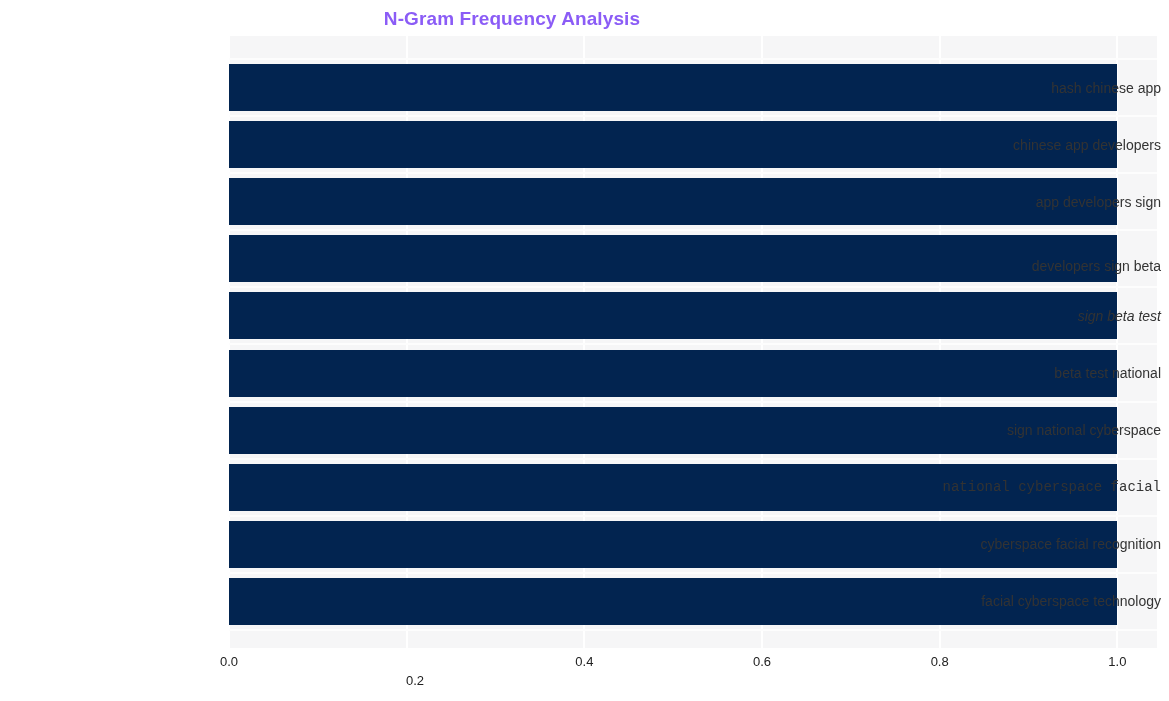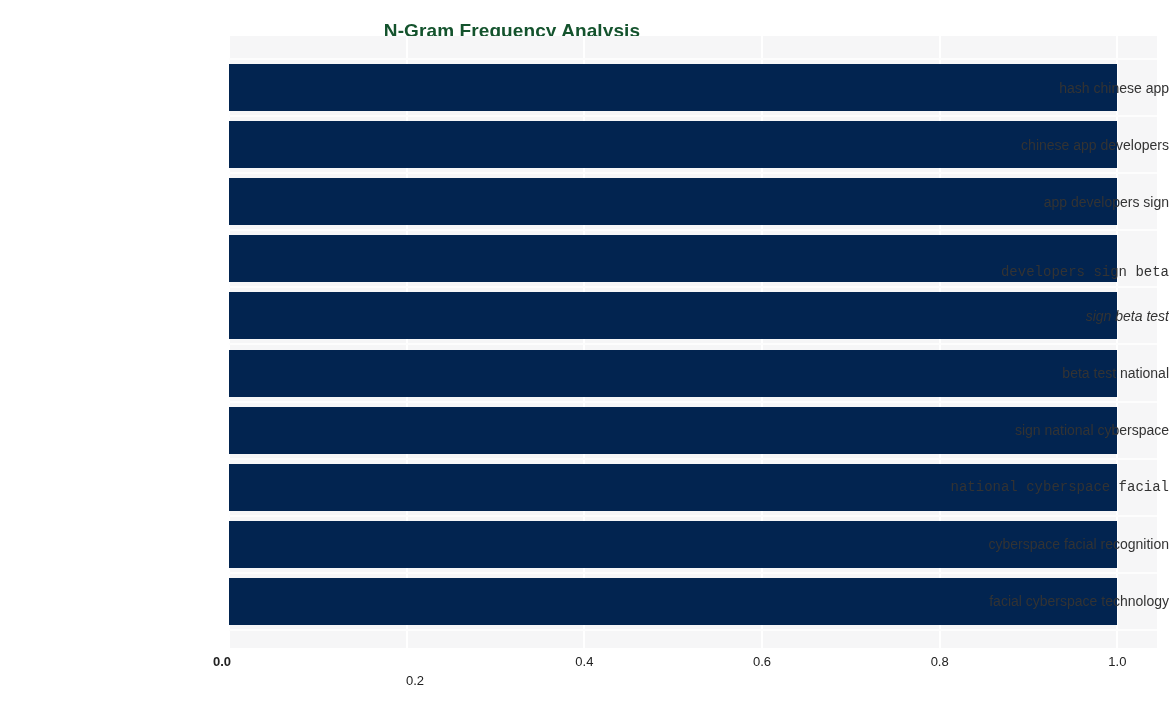--- a/index.html
+++ b/index.html
@@ -19,26 +19,26 @@
     position: relative;
     width: 1169px;
     height: 701px;
     background: #ffffff;
   }
 
   
   #chart-title {
     position: absolute;
     left: 0;
-    top: 19px;
+    top: 7px;
     width: 1024px;
     text-align: center;
     font-size: 19px;
     font-weight: bold;
-    color: #14532d;
+    color: #8b5cf6;
     letter-spacing: 0.1px;
     line-height: 24px;
   }
 
   
   #plot-area {
     position: absolute;
     left: 229px;
     top: 36px;
     width: 928px;
@@ -67,20 +67,21 @@
     position: absolute;
     left: 0;
     background: #022450;
   }
 
   
   .ytick {
     position: absolute;
     right: 0;
     width: 229px;
+    padding-right: 8px;
     box-sizing: border-box;
     text-align: right;
     font-size: 14px;
     color: #333333;
     line-height: 16px;
     white-space: nowrap;
   }
 
   
   .xtick {
@@ -146,30 +147,30 @@
         <div class="bar" title="national cyberspace facial: 1" style="width: 888.378px; height: 47px; top: 428px; background: rgb(2, 36, 80);"></div>
         <div class="bar" title="cyberspace facial recognition: 1" style="width: 888.378px; height: 47px; top: 485px; background: rgb(2, 36, 80);"></div>
         <div class="bar" title="facial recognition technology: 1" style="width: 888.378px; height: 47px; top: 542px; background: rgb(2, 36, 80);"></div>
       </div>
   </div>
 
   <div id="ytick-layer">
       <div class="ytick" style="top: 79.5px;">hash chinese app</div>
       <div class="ytick" style="top: 136.6px;">chinese app developers</div>
       <div class="ytick" style="top: 193.7px;">app developers sign</div>
-      <div class="ytick" style="top: 264px; font-family: Liberation Mono, monospace;">developers sign beta</div>
+      <div class="ytick" style="top: 258px;">developers sign beta</div>
       <div class="ytick" style="top: 307.9px; font-style: italic;">sign beta test</div>
       <div class="ytick" style="top: 365px;">beta test national</div>
       <div class="ytick" style="top: 422.1px;">sign national cyberspace</div>
       <div class="ytick" style="top: 479.2px; font-family: Liberation Mono, monospace;">national cyberspace facial</div>
       <div class="ytick" style="top: 536.3px;">cyberspace facial recognition</div>
       <div class="ytick" style="top: 593.4px;">facial cyberspace technology</div>
     </div>
   <div id="xtick-layer">
-      <div class="xtick" style="left: 222px; font-weight: bold;">0.0</div>
+      <div class="xtick" style="left: 229px;">0.0</div>
       <div class="xtick" style="left: 415px; margin-top: 19px;">0.2</div>
       <div class="xtick" style="left: 584.351px;">0.4</div>
       <div class="xtick" style="left: 762.027px; text-align: center;">0.6</div>
       <div class="xtick" style="left: 939.703px;">0.8</div>
       <div class="xtick" style="left: 1117.38px;">1.0</div>
     </div>
 
 
 </div>
 

